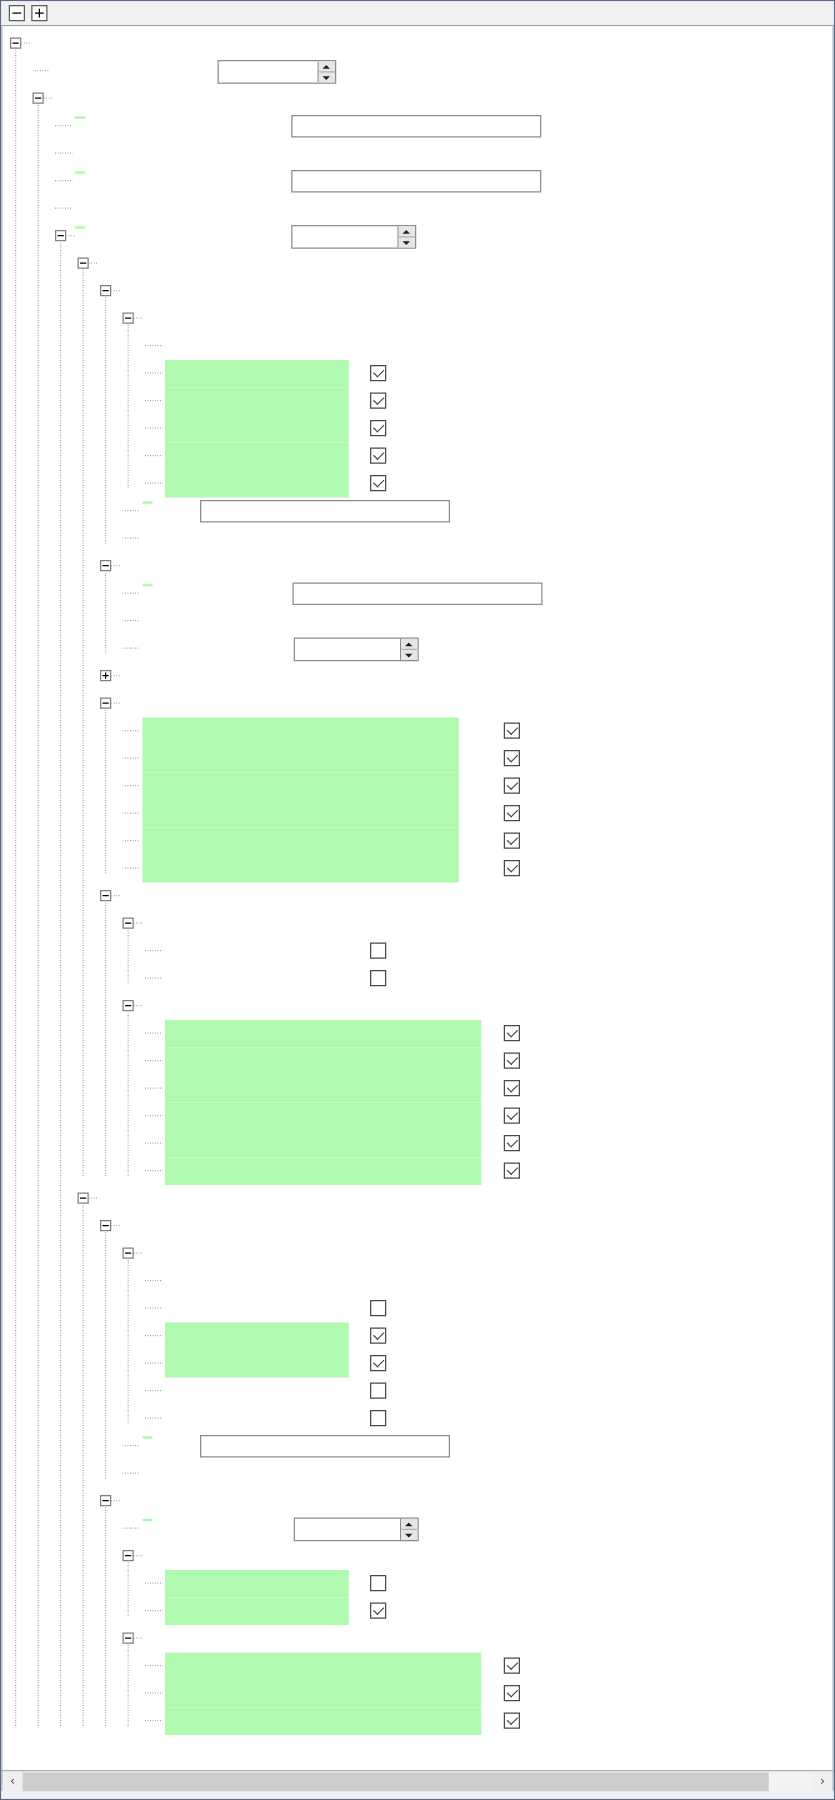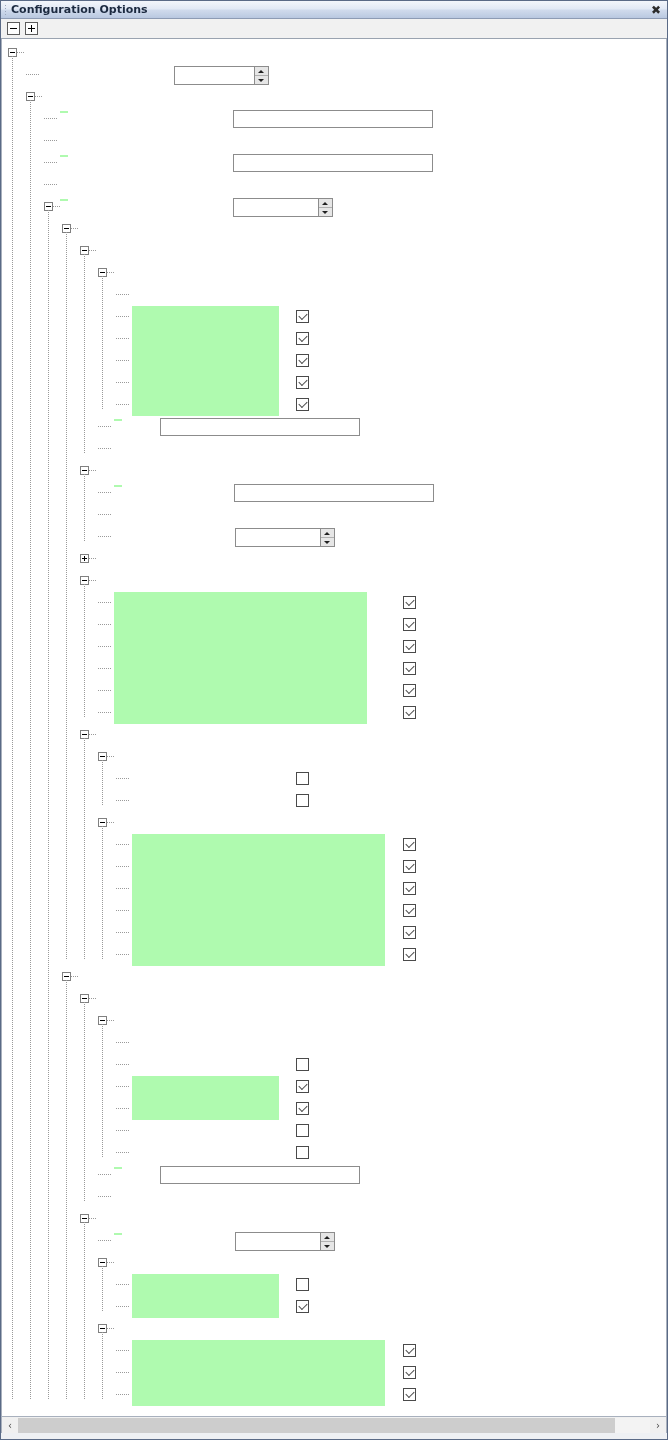--- a/index.html
+++ b/index.html
@@ -173,25 +173,20 @@
   }
   .sb-track{flex:1 1 auto;height:15px;background:#f3f3f3;position:relative;}
   .sb-thumb{position:absolute;left:0;top:0;height:15px;background:#cdcdcd;cursor:pointer;}
   .statusbar{flex:0 0 6px;background:#eef0f3;}
 </style>
 </head>
 <body>
 
 <div class="window">
 
-  <div class="titlebar">
-    <span class="grip"></span>
-    <span class="title-text">Configuration Options</span>
-    <span class="close-btn">✖</span>
-  </div>
 
   <div class="toolbar">
     <span class="tb-btn"></span>
     <span class="tb-btn plus"></span>
   </div>
 
   <div class="treewrap">
     <div class="tree" id="tree">
         <div class="row" style="height: 22px;">
           <span class="exp" style="position: absolute; left: 6px; top: 6px;"></span>

